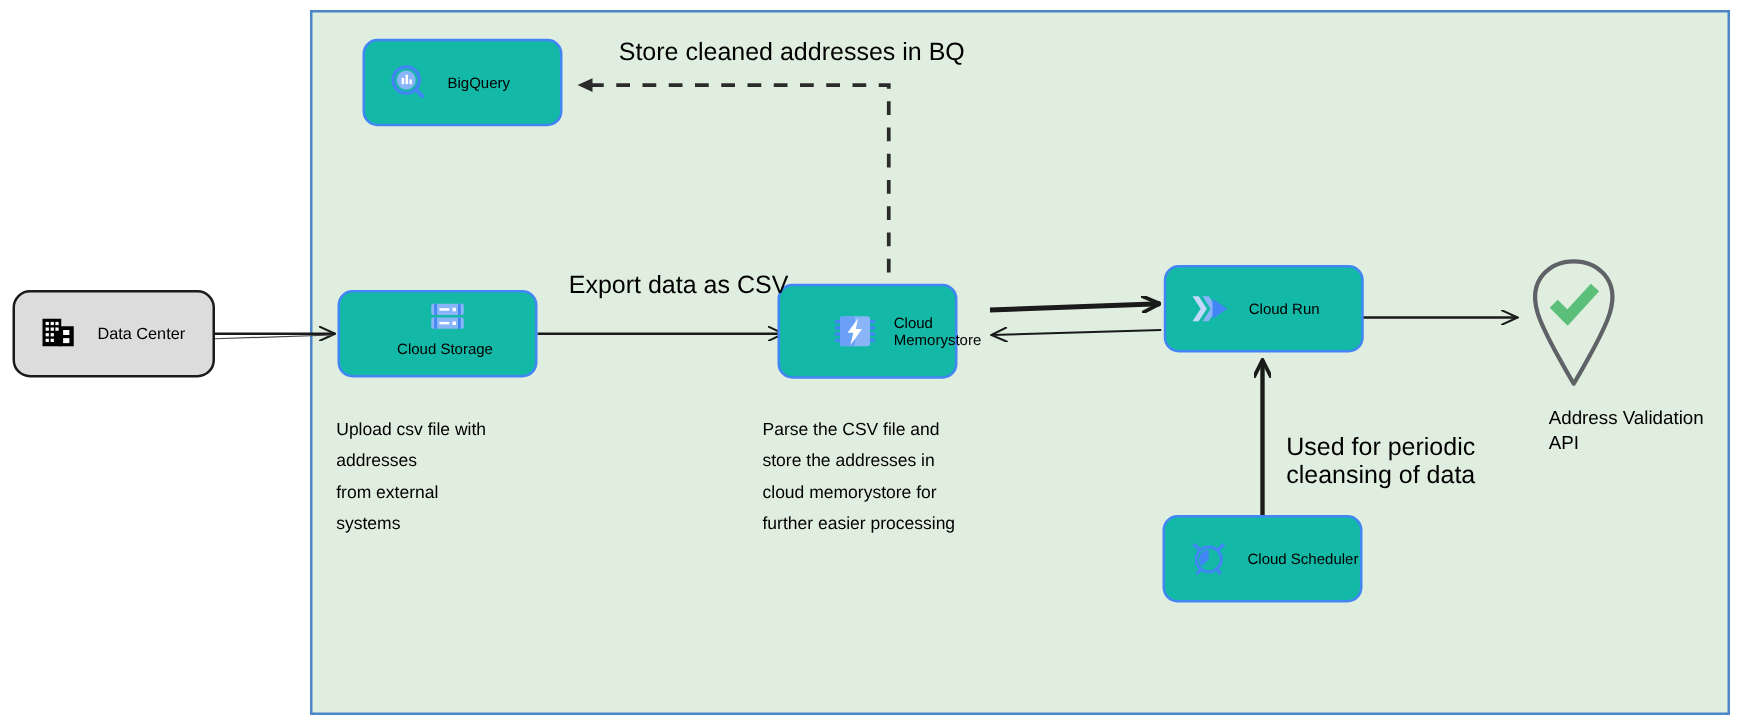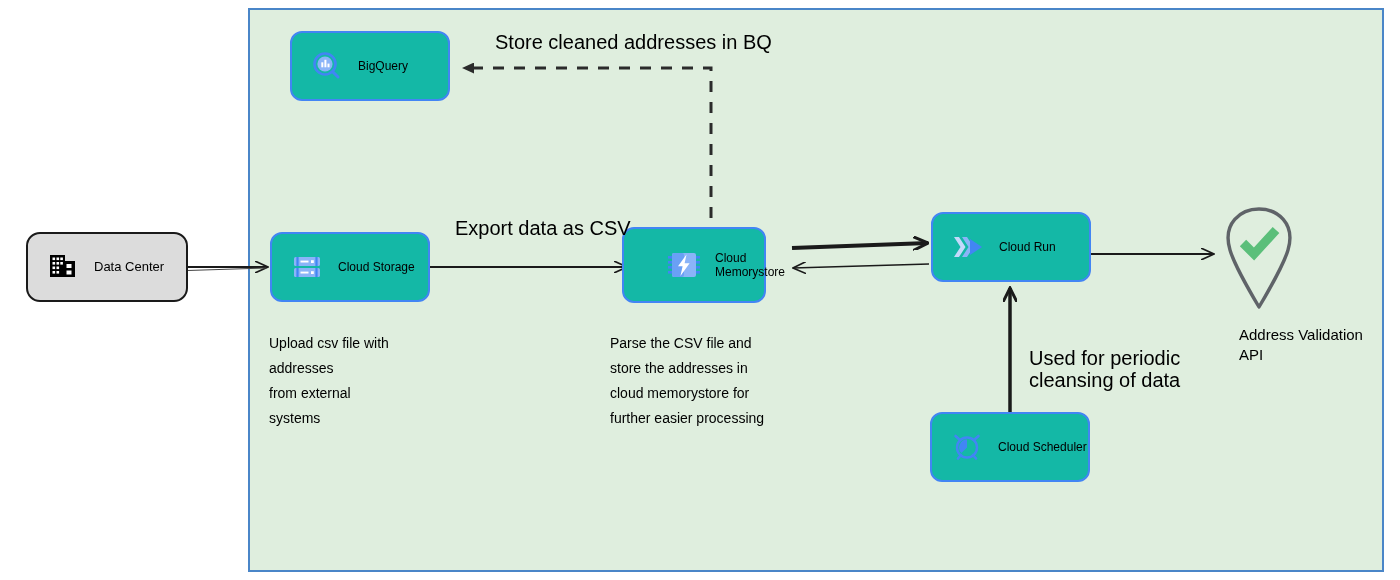--- a/index.html
+++ b/index.html
@@ -38,21 +38,20 @@
     display: flex;
     align-items: center;
     border-radius: 12px;
     background: #14b8a6;
     border: 2px solid #4285f4;
   }
   .node.grey {
     background: #dcdcdc;
     border: 2px solid #1a1a1a;
     border-radius: 14px;
-    margin-left: 16px;
   }
   .node .icon-slot {
     width: 38px;
     height: 38px;
     flex: 0 0 38px;
     margin-left: 16px;
     display: flex;
     align-items: center;
     justify-content: center;
   }
@@ -179,21 +178,21 @@
           <rect x="10.3" y="12.3" width="2" height="5"></rect>
           <rect x="13.4" y="9.8" width="2" height="7.5"></rect>
           <rect x="16.5" y="13.6" width="2" height="3.7"></rect>
         </g>
         <line x1="21.6" y1="21.6" x2="27" y2="27" stroke="#4285f4" stroke-width="3" stroke-linecap="round"></line>
       </svg>
     </span>
     <span class="node-label">BigQuery</span>
   </div>
 
-  <div class="node" style="left:270px; top:232px; width:160px; height:70px;">
+  <div class="node" style="left:270px; top:232px; width:160px; height:70px;flex-direction:column;">
     <span class="icon-slot">
       <svg width="32" height="32" viewBox="0 0 32 32" xmlns="http://www.w3.org/2000/svg">
         <rect x="3" y="6" width="26" height="9" rx="1.6" fill="#8ab4f8"></rect>
         <rect x="3" y="17" width="26" height="9" rx="1.6" fill="#8ab4f8"></rect>
         <rect x="5.4" y="6" width="2.2" height="9" fill="#4285f4"></rect>
         <rect x="24.4" y="6" width="2.2" height="9" fill="#4285f4"></rect>
         <rect x="5.4" y="17" width="2.2" height="9" fill="#4285f4"></rect>
         <rect x="24.4" y="17" width="2.2" height="9" fill="#4285f4"></rect>
         <rect x="9.5" y="9.6" width="8" height="1.9" fill="#ffffff"></rect>
         <rect x="20" y="9.2" width="2.8" height="2.8" fill="#ffffff"></rect>

